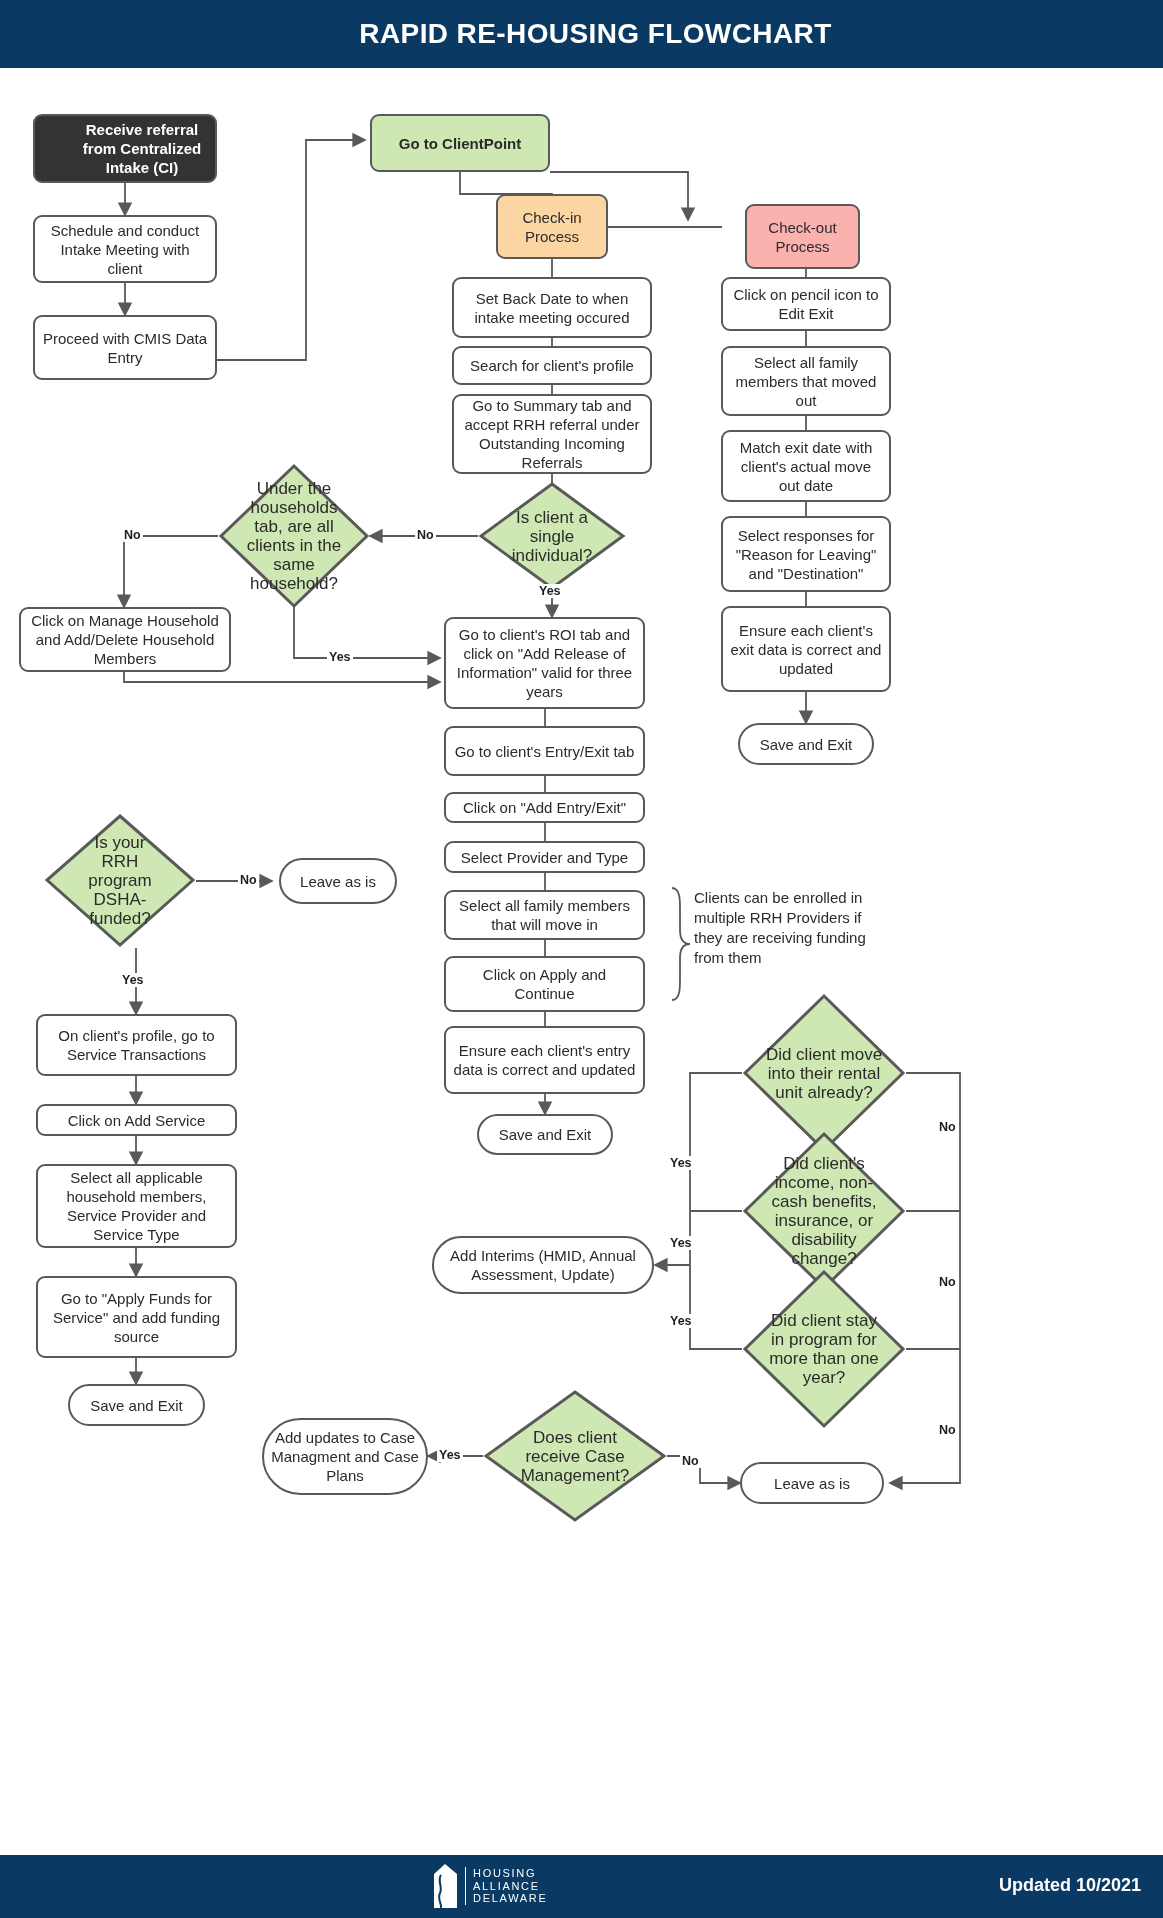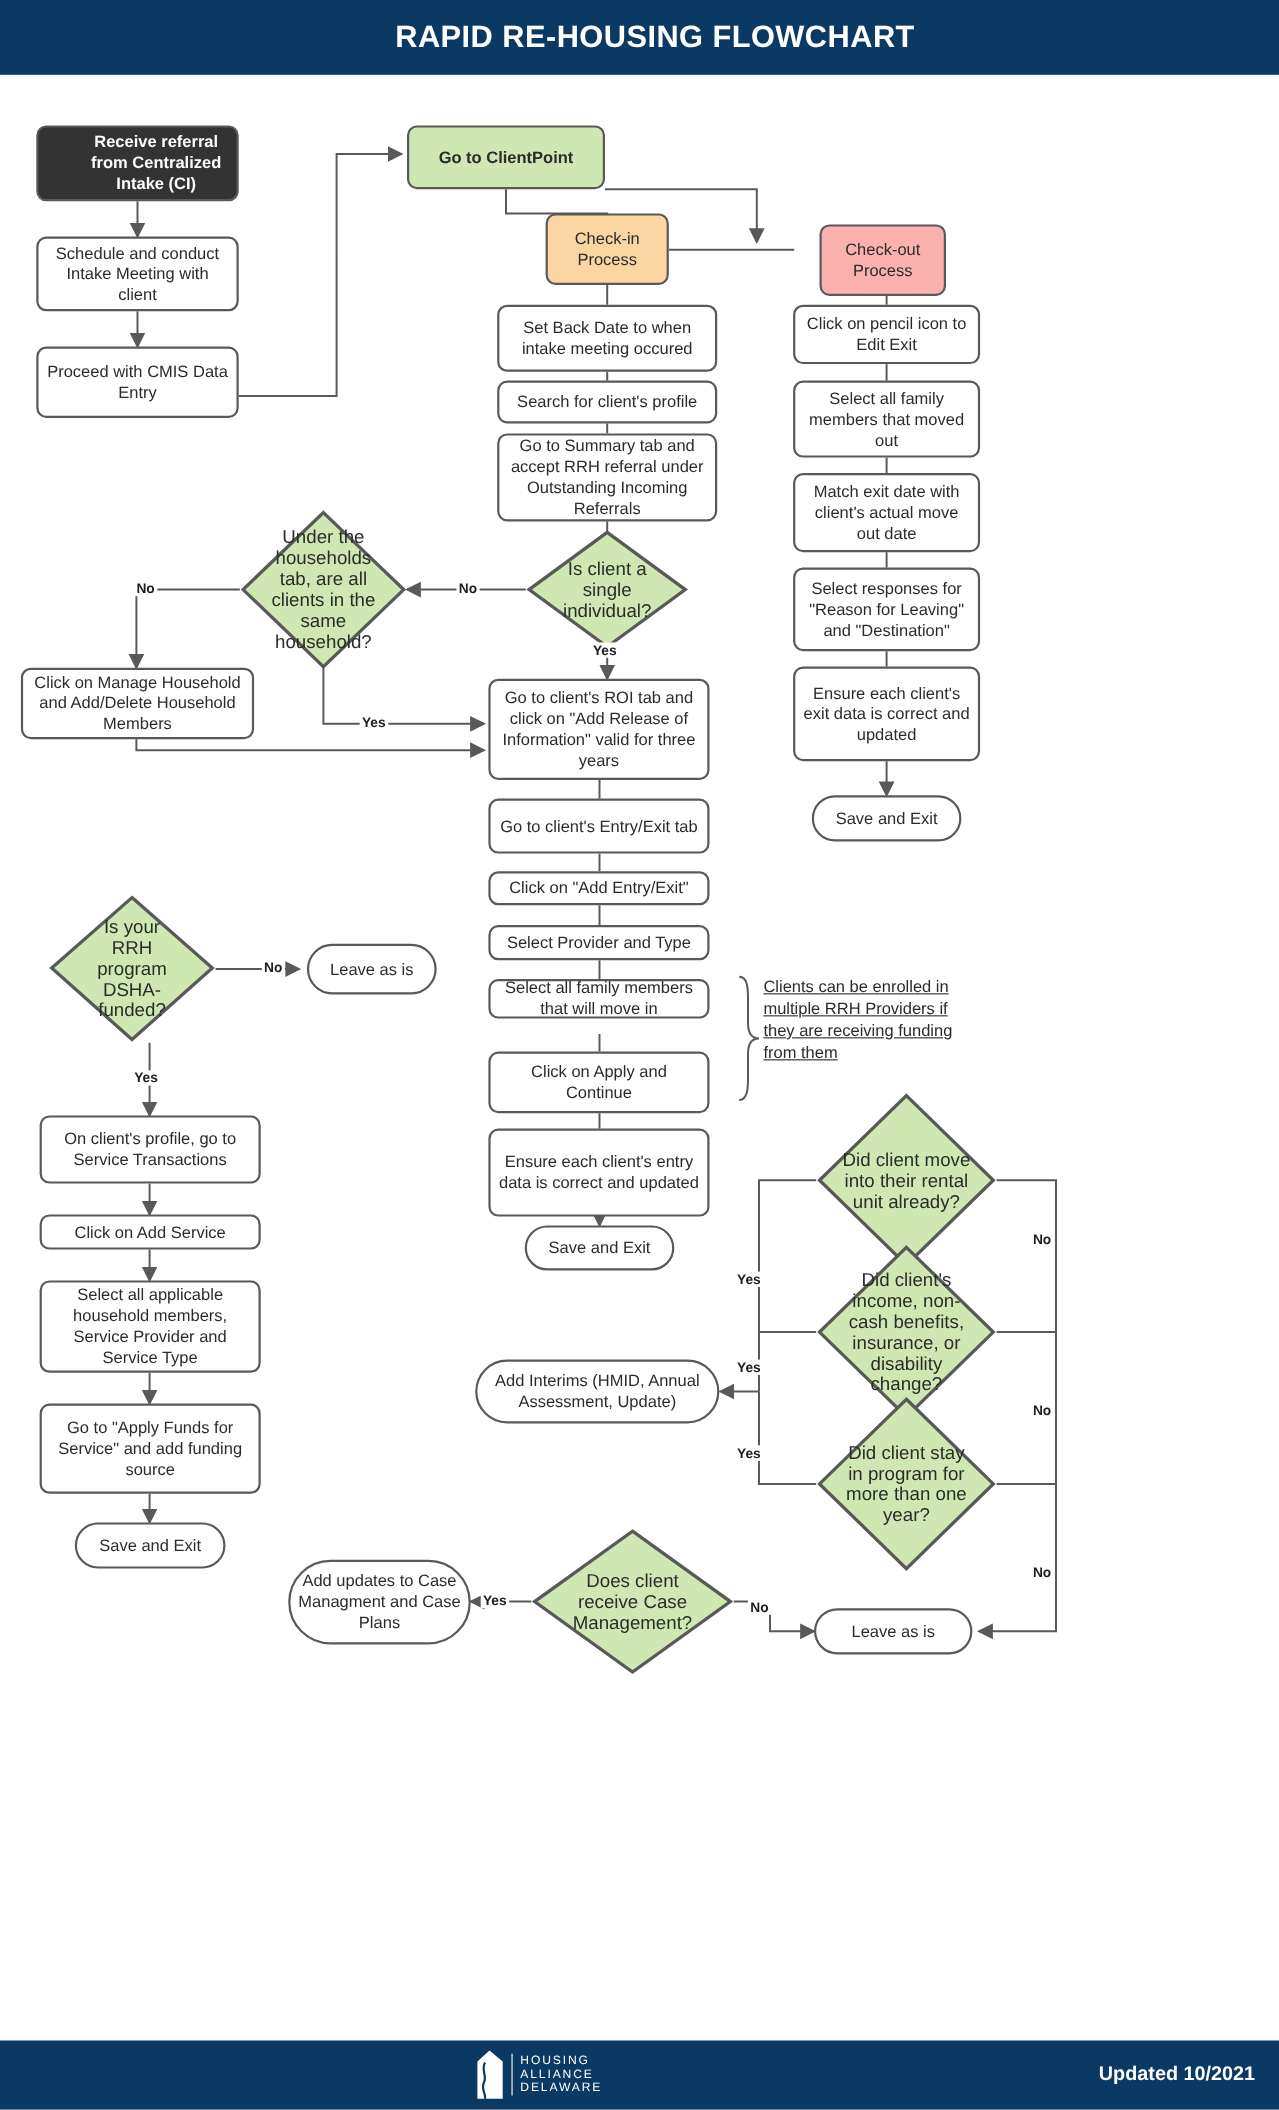--- a/index.html
+++ b/index.html
@@ -65,21 +65,20 @@
   .diamond .dshape{
     position:absolute;left:0;top:0;width:100%;height:100%;
   }
   .diamond .dlabel{
     position:relative;z-index:2;width:66%;font-size:17px;line-height:19px;
     text-align:center;
   }
   .note{
     position:absolute;font-size:15px;line-height:20px;color:#2b2b2b;
     text-align:left;
-    text-decoration:underline;
   }
   .edge-label{
     position:absolute;font-size:12.5px;font-weight:bold;color:#1e1e1e;
     background:#ffffff;padding:0 2px;white-space:nowrap;
   }
 </style>
 </head>
 <body>
 
 <div class="bar" id="header-bar">
@@ -229,29 +228,29 @@
   </div>
 
   <div class="node box" style="left:444px;top:724px;width:201px;height:31px;">
     <span>Click on "Add Entry/Exit"</span>
   </div>
 
   <div class="node box" style="left:444px;top:773px;width:201px;height:32px;">
     <span>Select Provider and Type</span>
   </div>
 
-  <div class="node box" style="left:444px;top:822px;width:201px;height:36px;">
+  <div class="node box" style="left:444px;top:822px;width:201px;height:50px;">
     <span>Select all family members that will move in</span>
   </div>
 
   <div class="node box" style="left:444px;top:888px;width:201px;height:56px;">
     <span>Click on Apply and Continue</span>
   </div>
 
-  <div class="node box" style="left:444px;top:958px;width:201px;height:80px;">
+  <div class="node box" style="left:444px;top:958px;width:201px;height:68px;">
     <span>Ensure each client's entry data is correct and updated</span>
   </div>
 
   <div class="node pill" style="left:477px;top:1046px;width:136px;height:41px;">
     <span>Save and Exit</span>
   </div>
 
   <div class="note" style="left:694px;top:820px;width:195px;">
     <span>Clients can be enrolled in multiple RRH Providers if they are receiving funding from them</span>
   </div>

